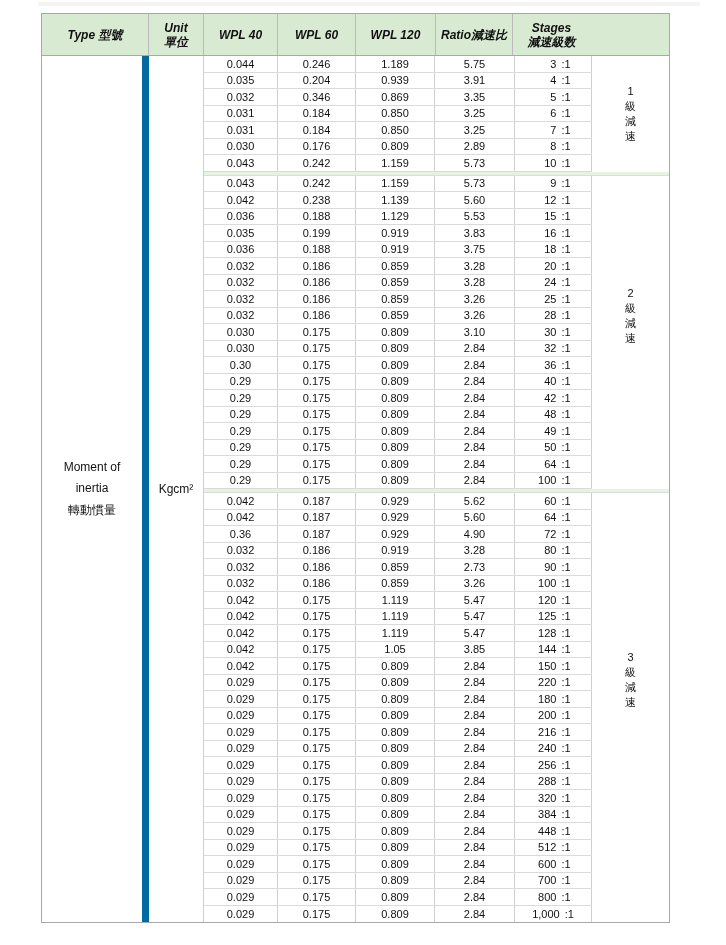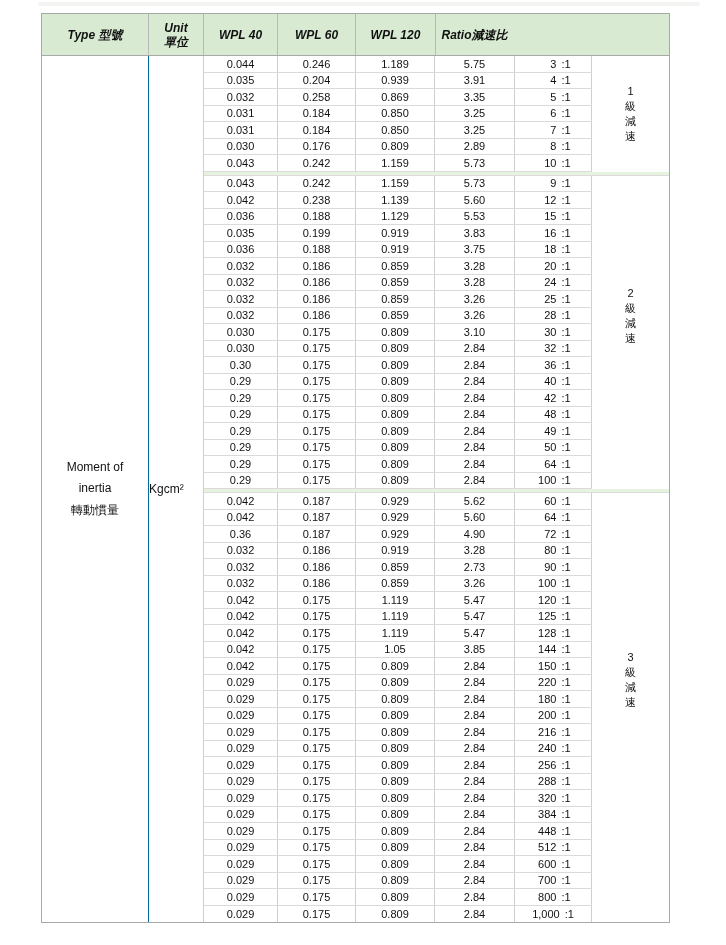--- a/index.html
+++ b/index.html
@@ -19,24 +19,24 @@
            font-size:12px; font-weight:bold; line-height:14px; text-align:center;
            border-right:1px solid #b9b9b9; }
   .hcell:last-child { border-right:none; }
 
   
   .w-type{width:107px} .w-unit{width:55px} .w-40{width:74px} .w-60{width:78px}
   .w-80{width:79px} .w-120{width:80px} .w-ratio{width:77px} .w-stage{width:77px}
 
   
   .tbody { display:flex; }
-  .typecell { width:107px; border-right:1px solid #0369a1; display:flex; flex-direction:column;
+  .typecell { width:107px; border-right:7px solid #0369a1; display:flex; flex-direction:column;
               align-items:center; justify-content:center; gap:7px; font-size:12px; }
   .unitcell { width:55px; border-right:1px solid #cfcfcf; display:flex;
-              align-items:center; font-size:12px; }
+              align-items:center; justify-content:center; font-size:12px; }
   .dataarea { width:465px; display:flex; flex-direction:column; }
 
   .divider { height:4px; background:var(--div-bg,#e6f3df); border-bottom:1px solid #dcdcdc; }
 
   .group { display:flex; }
   .rows { width:388px; }
   .row { display:flex; height:16.5px; border-bottom:1px solid #dadada; }
   .g2 .row:last-child { border-bottom:none; }
   .cell { display:flex; align-items:center; justify-content:center;
           font-size:11px; border-right:1px solid #cfcfcf; }
@@ -72,20 +72,24 @@
       </div>
       <div class="hcell w-60">
         <span>WPL 60</span>
       </div>
       <div class="hcell w-120">
         <span>WPL 120</span>
       </div>
       <div class="hcell w-ratio">
         <span>Ratio減速比</span>
       </div>
+      <div class="hcell w-stage">
+        <span>Stages</span>
+        <span>減速級数</span>
+      </div>
     </div>
 
     <div class="tbody">
       <div class="typecell">
         <div>Moment of</div>
         <div>inertia</div>
         <div>轉動慣量</div>
       </div>
       <div class="unitcell">
         <span>Kgcm²</span>
@@ -108,21 +112,21 @@
                 <div class="cell c1">0.204</div>
                 <div class="cell c2">0.939</div>
                 <div class="cell c3">3.91</div>
                 <div class="cell ratio">
                   <span class="rnum">4</span>
                   <span class="rsuf">:1</span>
                 </div>
               </div>
               <div class="row">
                 <div class="cell c0">0.032</div>
-                <div class="cell c1">0.258</div>
+                <div class="cell c1">0.346</div>
                 <div class="cell c2">0.869</div>
                 <div class="cell c3">3.35</div>
                 <div class="cell ratio">
                   <span class="rnum">5</span>
                   <span class="rsuf">:1</span>
                 </div>
               </div>
               <div class="row">
                 <div class="cell c0">0.031</div>
                 <div class="cell c1">0.184</div>

